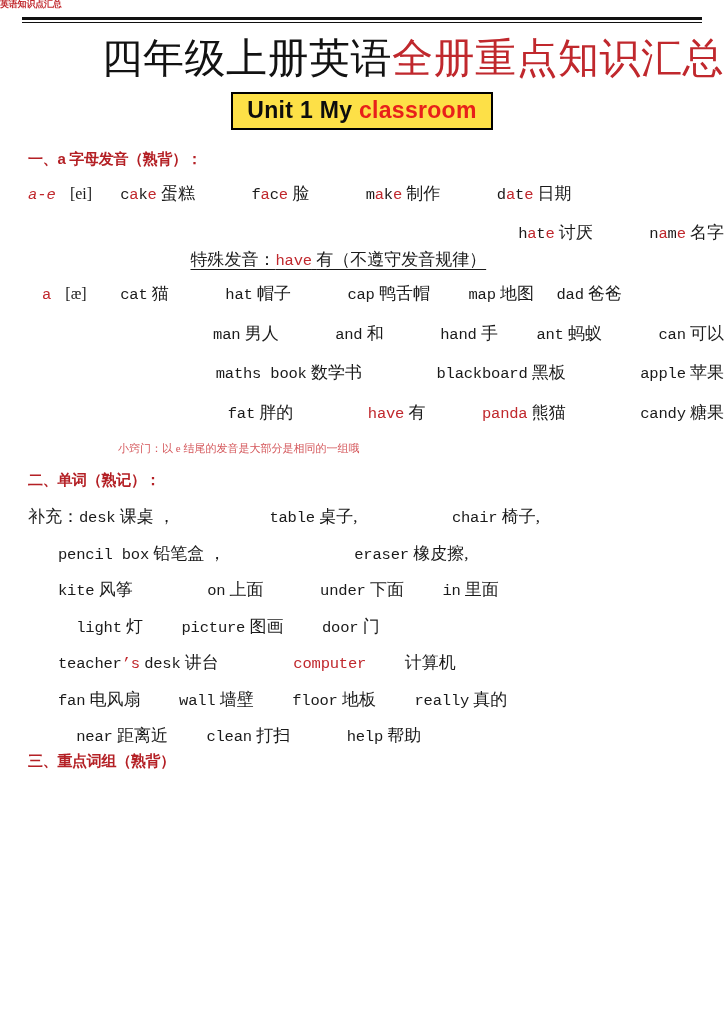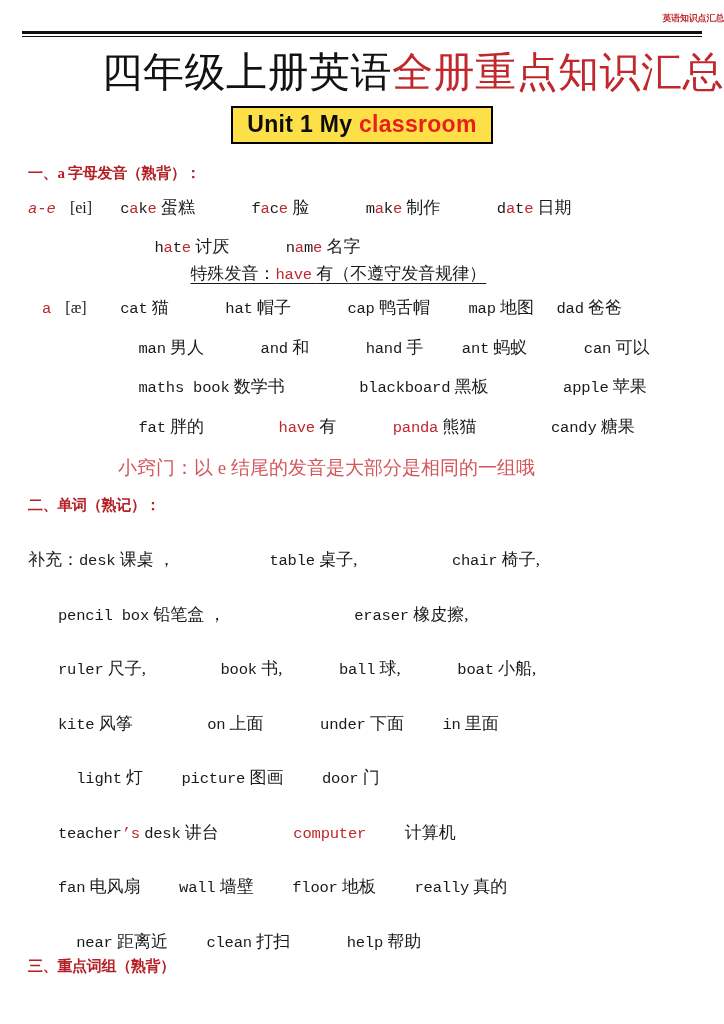--- a/index.html
+++ b/index.html
@@ -18,27 +18,26 @@
 
   .page {
     width: 724px;
     height: 1024px;
     position: relative;
     box-sizing: border-box;
   }
 
   
   .running-header {
-    text-align: right;
+    text-align: left;
     font-family: "Liberation Sans", sans-serif;
     font-weight: bold;
     font-size: 9px;
     color: #c0282d;
     letter-spacing: -0.2px;
-    padding-top: 14px;
     line-height: 1;
   }
   .header-rule {
     margin: 8px 22px 0 22px;
     border-top: 3px solid #111111;
     border-bottom: 1px solid #111111;
     height: 2px;
     box-sizing: content-box;
   }
 
@@ -69,21 +68,21 @@
     font-weight: bold;
     font-size: 23px;
     line-height: 1.25;
     letter-spacing: 0.3px;
   }
   .unit-banner .u-black { color: #0d0d0d; }
   .unit-banner .u-red { color: #e8201a; }
 
   
   .section-heading {
-    font-family: Liberation Serif, serif;
+    font-family: Liberation Sans, sans-serif;
     font-weight: bold;
     font-size: 15px;
     color: #b42025;
     letter-spacing: -0.3px;
     margin-left: 28px;
   }
   .sec1 { margin-top: 20px; }
   .sec2 { margin-top: 15px; }
   .sec3 { margin-top: 6px; }
 
@@ -110,21 +109,21 @@
   .red { color: #c0282d; }
   .black { color: #1a1a1a; }
   .ital { font-style: italic; }
   .underline-line {
     text-decoration: underline;
     text-underline-offset: 4px;
   }
 
   
   .pron-row { margin-top: 16px; }
-  .pron-row2 { margin-top: 21px; }
+  .pron-row2 { margin-top: 21px; text-align: right; }
   .pron-special { margin-top: 8px; }
 
   .marker {
     display: inline-block;
     width: 88px;
     margin-left: 28px;
     font-family: "Liberation Mono", "DejaVu Sans Mono", monospace;
     font-size: 15.5px;
   }
   .marker-indent {
@@ -132,38 +131,38 @@
     width: 88px;
     margin-left: 28px;
   }
   .phon {
     font-family: "Liberation Serif", "DejaVu Serif", serif;
     font-size: 16px;
     color: #1a1a1a;
   }
 
   
-  .vocab-row { margin-top: 36px; }
+  .vocab-row { margin-top: 18px; }
   .vocab-row .lead {
     display: inline-block;
     margin-left: 28px;
   }
   .vocab-indent { margin-left: 58px; }
 
   .gap-s { display: inline-block; width: 14px; }
   .gap-m { display: inline-block; width: 30px; }
   .gap-l { display: inline-block; width: 48px; }
   .gap-xl { display: inline-block; width: 66px; }
   .gap-xxl { display: inline-block; width: 86px; }
 
   .tip-row {
     margin-top: 19px;
     margin-left: 118px;
     font-family: "Liberation Serif", "DejaVu Serif", serif;
-    font-size: 19px;
+    font-size: 11px;
     color: #d4565a;
     white-space: nowrap;
   }
 </style>
 </head>
 <body>
 
 <div class="page">
 
   <div class="running-header">英语知识点汇总</div>
@@ -270,30 +269,20 @@
 
 
   <div class="row vocab-row">
     <span class="vocab-indent"></span>
     <span class="seg"><span class="en black">pencil box</span> <span class="cn black">铅笔盒 ，</span></span>
     <span class="gap-xxl"></span>
     <span class="gap-m"></span>
     <span class="seg"><span class="en black">eraser</span> <span class="cn black">橡皮擦,</span></span>
   </div>
 
-  <div class="row vocab-row">
-    <span class="vocab-indent"></span>
-    <span class="seg"><span class="en black">ruler</span> <span class="cn black">尺子,</span></span>
-    <span class="gap-xl"></span>
-    <span class="seg"><span class="en black">book</span> <span class="cn black">书,</span></span>
-    <span class="gap-l"></span>
-    <span class="seg"><span class="en black">ball</span> <span class="cn black">球,</span></span>
-    <span class="gap-l"></span>
-    <span class="seg"><span class="en black">boat</span> <span class="cn black">小船,</span></span>
-  </div>
 
   <div class="row vocab-row">
     <span class="vocab-indent"></span>
     <span class="seg"><span class="en black">kite</span> <span class="cn black">风筝</span></span>
     <span class="gap-xl"></span>
     <span class="seg"><span class="en black">on</span> <span class="cn black">上面</span></span>
     <span class="gap-l"></span>
     <span class="seg"><span class="en black">under</span> <span class="cn black">下面</span></span>
     <span class="gap-m"></span>
     <span class="seg"><span class="en black">in</span> <span class="cn black">里面</span></span>

